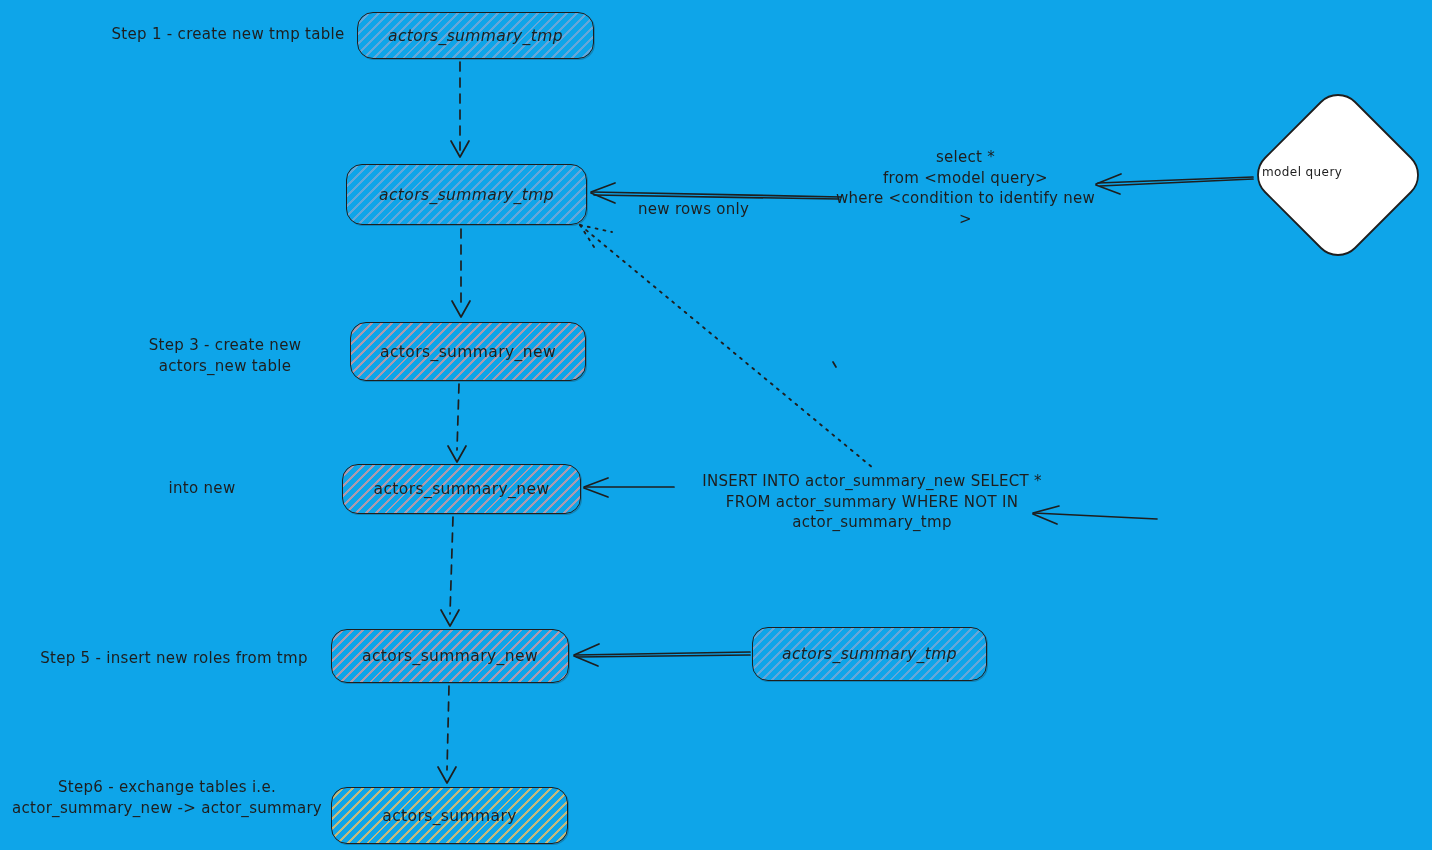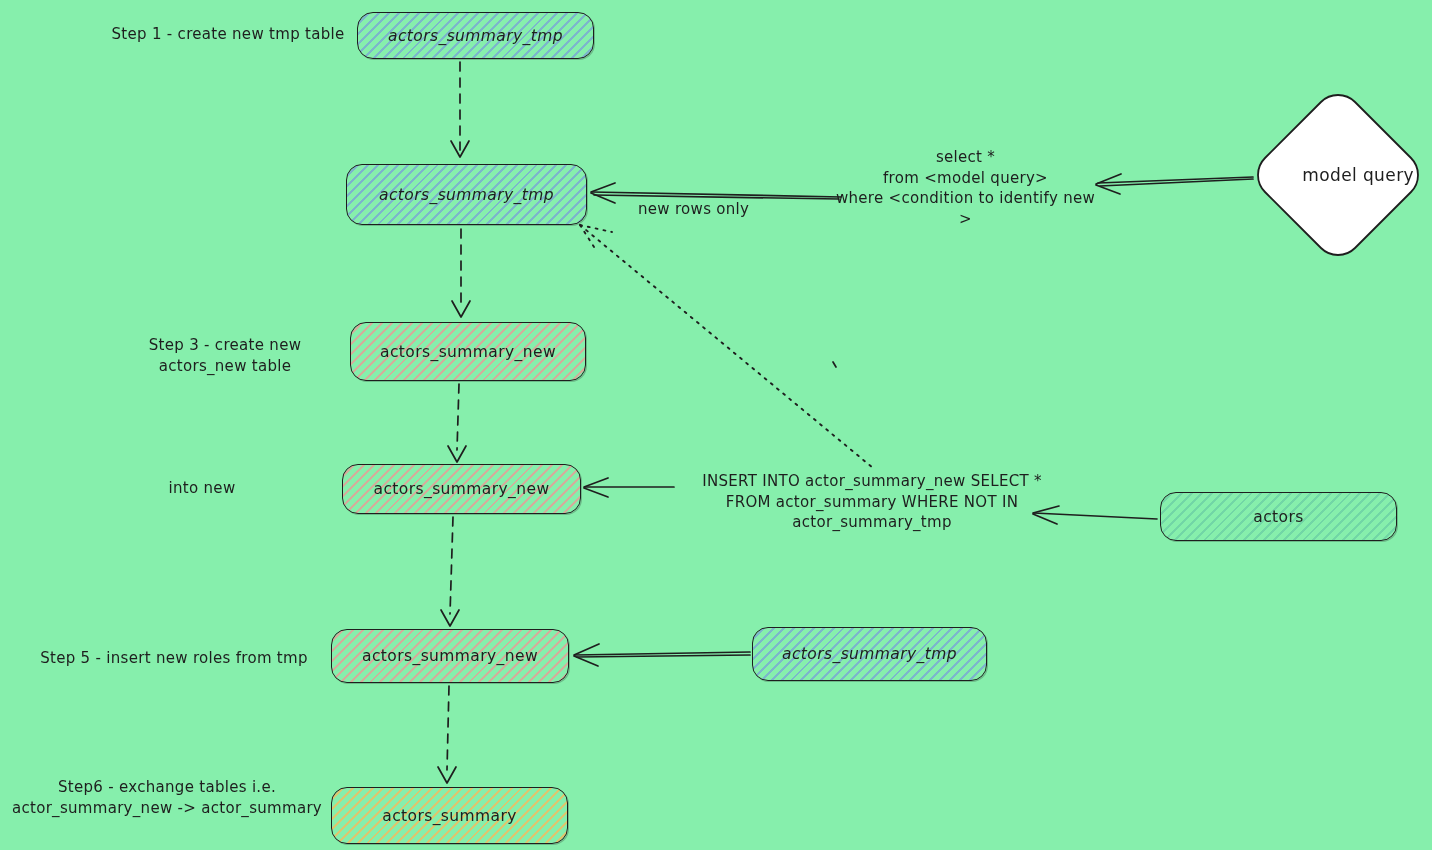--- a/index.html
+++ b/index.html
@@ -1,34 +1,34 @@
 <!DOCTYPE html>
 <html><head>
 <meta charset="utf-8">
 <style>
   html,body{margin:0;padding:0;background:#ffffff;}
   .canvas{
-    position:relative;width:1432px;height:850px;background:#86efac;overflow:hidden;
+    position:relative;width:1432px;height:850px;background:#0ea5e9;overflow:hidden;
     font-family:"DejaVu Sans",sans-serif;color:#1e1e1e;
   }
   svg.connectors{position:absolute;left:0;top:0;width:1432px;height:850px;pointer-events:none;}
   .node{
     position:absolute;display:flex;align-items:center;justify-content:center;
     border:1.8px solid #1e1e1e;border-radius:16px;box-sizing:border-box;
     font-size:15.5px;letter-spacing:.4px;
     box-shadow:1px 1px 0 rgba(30,30,30,.25);
   }
   .node.blue  {background:repeating-linear-gradient(135deg, rgba(122,167,212,.80) 0 2px, rgba(255,255,255,0) 2px 7px);font-style:italic;}
   .node.pink  {background:repeating-linear-gradient(135deg, rgba(242,148,148,.70) 0 2px, rgba(255,255,255,0) 2px 7px);}
   .node.green {background:repeating-linear-gradient(135deg, rgba(103,201,163,.65) 0 2px, rgba(255,255,255,0) 2px 7px);}
   .node.yellow{background:repeating-linear-gradient(135deg, rgba(240,189,97,.80) 0 2px, rgba(255,255,255,0) 2px 7px);}
   .label{position:absolute;font-size:15px;line-height:1.38;text-align:center;letter-spacing:.3px;}
   .label.left1{white-space:nowrap;}
   .caps{font-size:15px;}
-  .diamond-label{position:absolute;text-align:right;font-size:17px;letter-spacing:.4px;}
+  .diamond-label{position:absolute;text-align:left;font-size:12px;letter-spacing:.4px;}
 </style>
 </head>
 <body>
 
 <div class="canvas">
 
   <svg class="connectors" viewBox="0 0 1432 850" fill="none" stroke="#1e1e1e" stroke-width="1.7" stroke-linecap="round" stroke-linejoin="round">
 
     <path stroke-dasharray="9 7" d="M460 62 L460 150"></path>
     <path d="M451 141 L460 157 M469 141 L460 157"></path>
@@ -93,23 +93,20 @@
   </div>
   <div class="node pink" style="left:342px;top:464px;width:239px;height:50px;">
     <span>actors_summary_new</span>
   </div>
   <div class="node pink" style="left:331px;top:629px;width:238px;height:54px;">
     <span>actors_summary_new</span>
   </div>
   <div class="node blue" style="left:752px;top:627px;width:235px;height:54px;">
     <span>actors_summary_tmp</span>
   </div>
-  <div class="node green" style="left:1160px;top:492px;width:237px;height:49px;">
-    <span>actors</span>
-  </div>
   <div class="node yellow" style="left:331px;top:787px;width:237px;height:57px;">
     <span>actors_summary</span>
   </div>
 
   <div class="diamond-label" style="left:1262px;top:165px;width:152px;">model query</div>
 
   <div class="label left1" style="left:638px;top:199px;width:120px;text-align:left;">new rows only</div>
 
   <div class="label" style="left:833px;top:147px;width:265px;">
     <div>select *</div>

